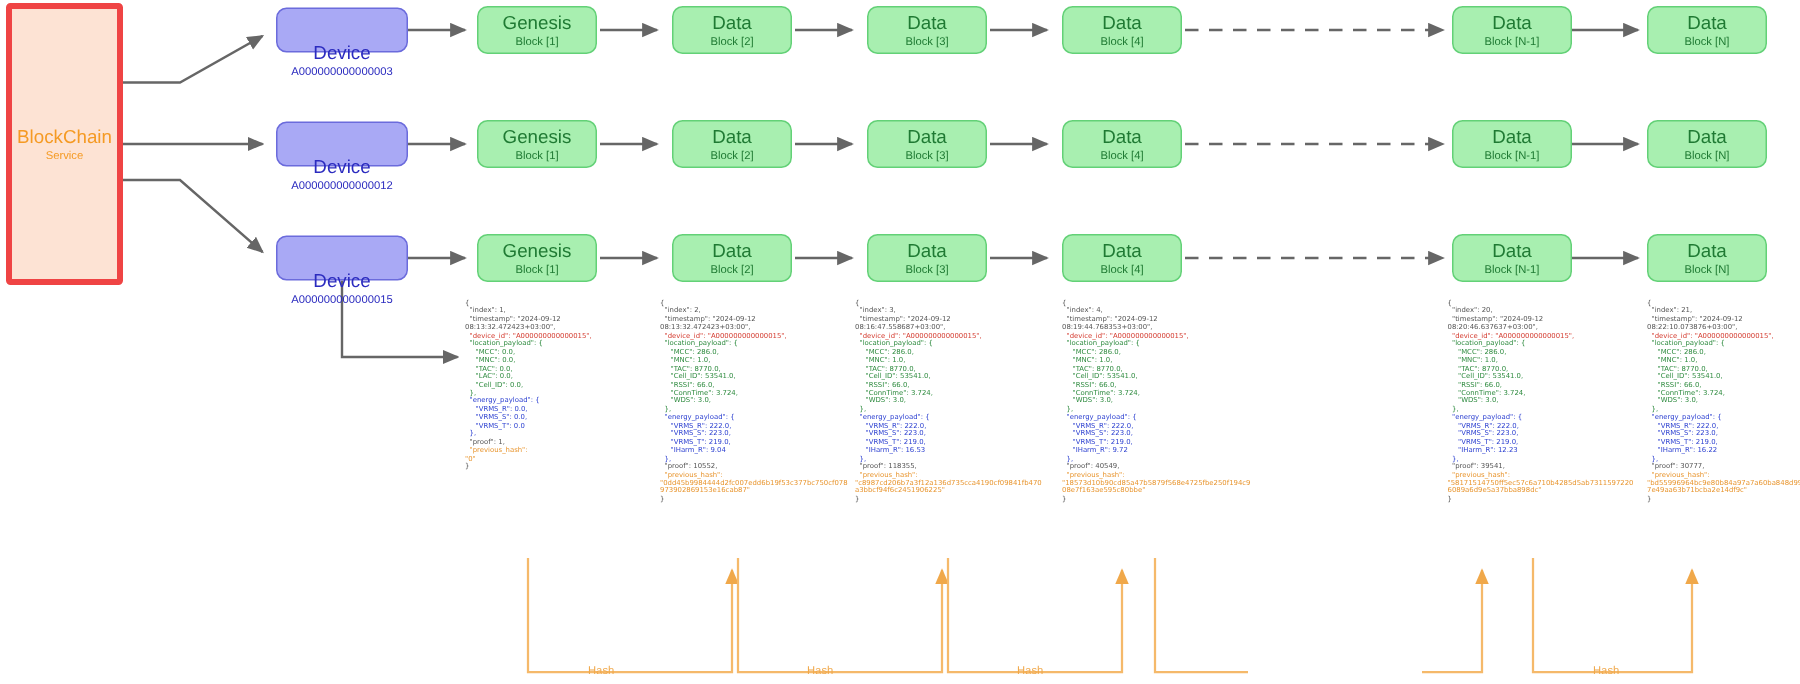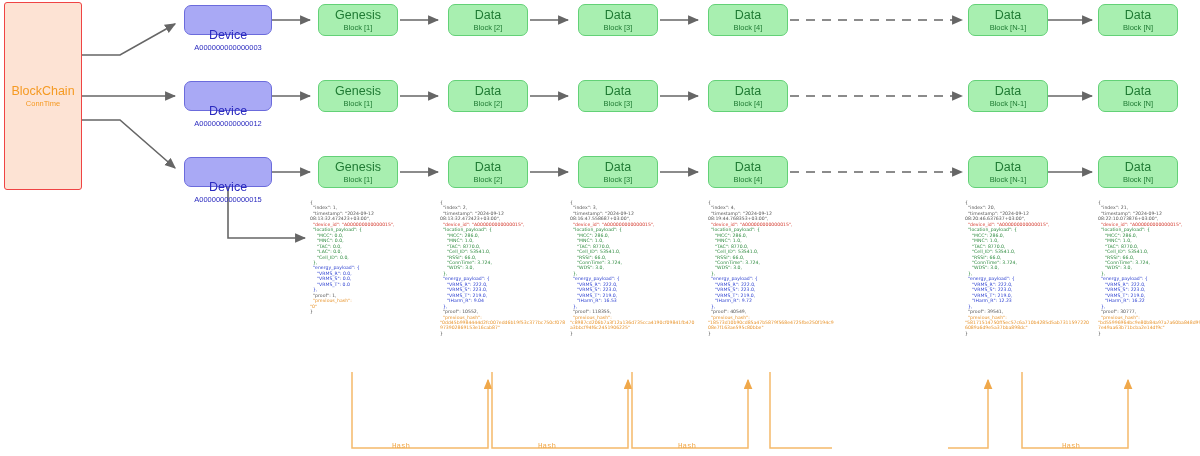--- a/index.html
+++ b/index.html
@@ -20,21 +20,21 @@
     display:flex;flex-direction:column;
     align-items:center;justify-content:center;
     border-radius:7px;
     text-align:center;
   }
   .node .t1{font-size:12.5px;line-height:14px;}
   .node .t2{font-size:7.5px;line-height:10px;margin-top:1px;}
 
   .service{
     left:4px;top:2px;width:78px;height:188px;
-    background:#fde3d4;border:1px solid #ef4444;
+    background:#fde3d4;border:4px solid #ef4444;
     border-radius:3px;
     justify-content:center;
   }
   .service .t1{color:#f59a23;font-size:12.5px;font-weight:400;}
   .service .t2{color:#f59a23;font-size:7.5px;}
 
   .device{
     width:88px;height:30px;
     background:#a9a9f5;border:1px solid #6b6bdc;
   }
@@ -64,21 +64,21 @@
   .json .k-en{color:#2b3fd0;}
   .json .k-prev{color:#e8952e;}
   .json .k-plain{color:#555555;}
   .json .ln{display:block;}
 
   
   .hashlbl{
     position:absolute;
     color:#f0a84a;
     font-size:7.5px;
-    font-family:Liberation Mono, monospace;
+    font-family:Liberation Sans, sans-serif;
   }
 </style>
 </head>
 <body>
 
 <div id="canvas">
 
   <svg class="wires" viewBox="0 0 1200 456">
     <defs>
       <marker id="ah" markerWidth="7" markerHeight="7" refX="6.2" refY="3" orient="auto">
@@ -119,21 +119,21 @@
     <path d="M352,372 L352,448 L488,448 L488,380" stroke="#f5b96a" stroke-width="1.5" fill="none" marker-end="url(#ahO)"></path>
     <path d="M492,372 L492,448 L628,448 L628,380" stroke="#f5b96a" stroke-width="1.5" fill="none" marker-end="url(#ahO)"></path>
     <path d="M632,372 L632,448 L748,448 L748,380" stroke="#f5b96a" stroke-width="1.5" fill="none" marker-end="url(#ahO)"></path>
     <path d="M770,372 L770,448 L832,448" stroke="#f5b96a" stroke-width="1.5" fill="none"></path>
     <path d="M948,448 L988,448 L988,380" stroke="#f5b96a" stroke-width="1.5" fill="none" marker-end="url(#ahO)"></path>
     <path d="M1022,372 L1022,448 L1128,448 L1128,380" stroke="#f5b96a" stroke-width="1.5" fill="none" marker-end="url(#ahO)"></path>
   </svg>
 
   <div class="node service">
     <div class="t1">BlockChain</div>
-    <div class="t2">ConnTime</div>
+    <div class="t2">Service</div>
   </div>
 
   <div class="node device" style="left:184px;top:5px;">
     <div class="t1">Device</div>
     <div class="t2">A000000000000003</div>
   </div>
   <div class="node device" style="left:184px;top:81px;">
     <div class="t1">Device</div>
     <div class="t2">A000000000000012</div>
   </div>

